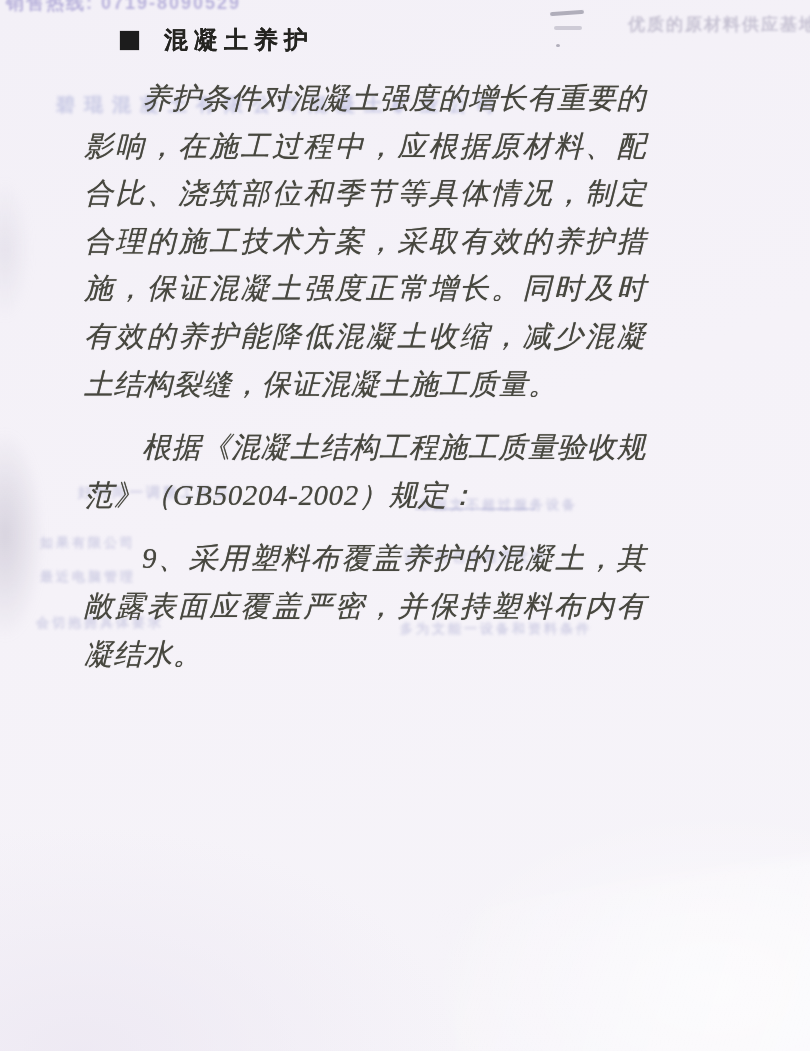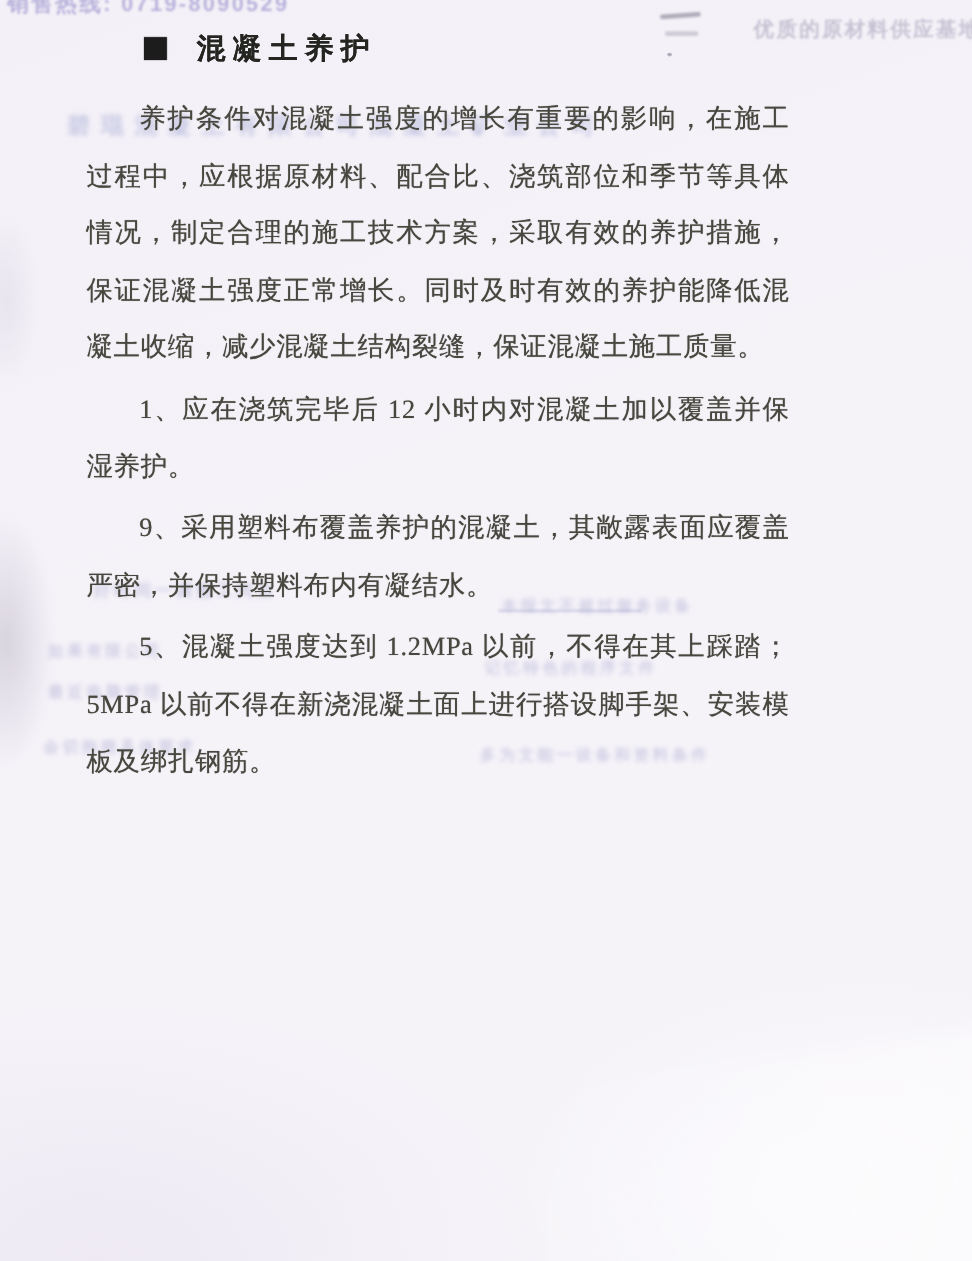--- a/index.html
+++ b/index.html
@@ -114,28 +114,29 @@
     box-shadow: 0 0 1px rgba(0,0,0,.6);
     margin-right: 25px;
   }
   .doc-heading .title {
     font-size: 24px; font-weight: bold; color: #242420;
     letter-spacing: 6px;
     text-shadow: 0 0 .5px rgba(30,30,28,.9);
   }
   .doc-body { margin-top: 20px; }
   .doc-body p.para {
-    margin: 4px; padding: 0;
-    font-size: 22px;
+    margin: 16px; padding: 0;
+    font-size: 29px;
     line-height: 47.6px;
     letter-spacing: 0.6px;
     text-align: justify;
     text-indent: 2em;
     color: #47473f;
     text-shadow: 0 0 .7px rgba(80,82,72,.75);
+    font-style: italic;
   }
 </style>
 </head>
 <body>
 
 <div class="page">
 
   <div class="scan-shadow-left"></div>
   <div class="scan-shadow-topleft"></div>
   <div class="scan-band"></div>
@@ -159,19 +160,18 @@
   <div class="ghost ghost-small ghost-b6">会切抱拥具体要求</div>
   <div class="ghost ghost-small ghost-b7">多为文能一设备和资料条件</div>
 
   <div class="doc">
     <div class="doc-heading">
       <span class="square-bullet"></span>
       <span class="title">混凝土养护</span>
     </div>
     <div class="doc-body">
         <p class="para">养护条件对混凝土强度的增长有重要的影响，在施工过程中，应根据原材料、配合比、浇筑部位和季节等具体情况，制定合理的施工技术方案，采取有效的养护措施，保证混凝土强度正常增长。同时及时有效的养护能降低混凝土收缩，减少混凝土结构裂缝，保证混凝土施工质量。</p>
-        <p class="para">1、应在浇筑完毕后 12 小时内对混凝土加以覆盖并保湿养护。</p>
+        <p class="para">根据《混凝土结构工程施工质量验收规范》（GB50204-2002）规定：</p>
         <p class="para">9、采用塑料布覆盖养护的混凝土，其敞露表面应覆盖严密，并保持塑料布内有凝结水。</p>
-        <p class="para">5、混凝土强度达到 1.2MPa 以前，不得在其上踩踏；5MPa 以前不得在新浇混凝土面上进行搭设脚手架、安装模板及绑扎钢筋。</p>
       </div>
   </div>
 
 </div>
 
 </body></html>

